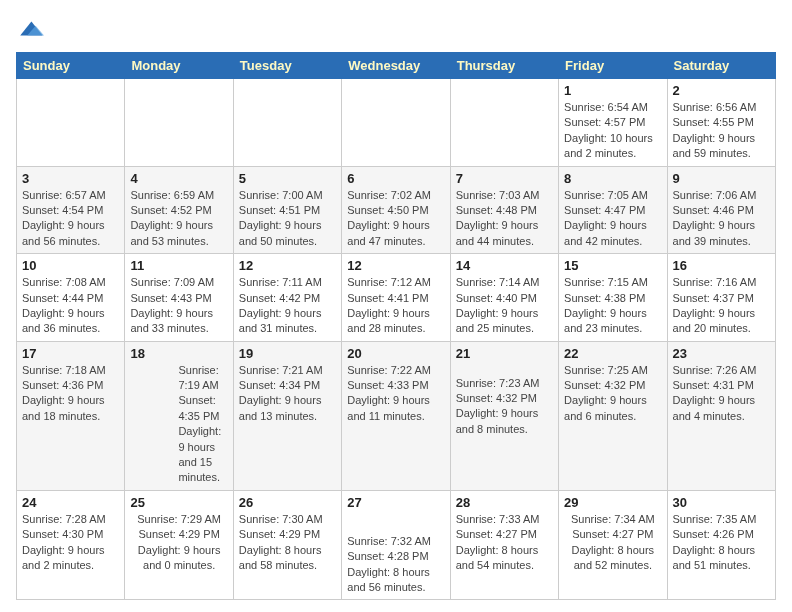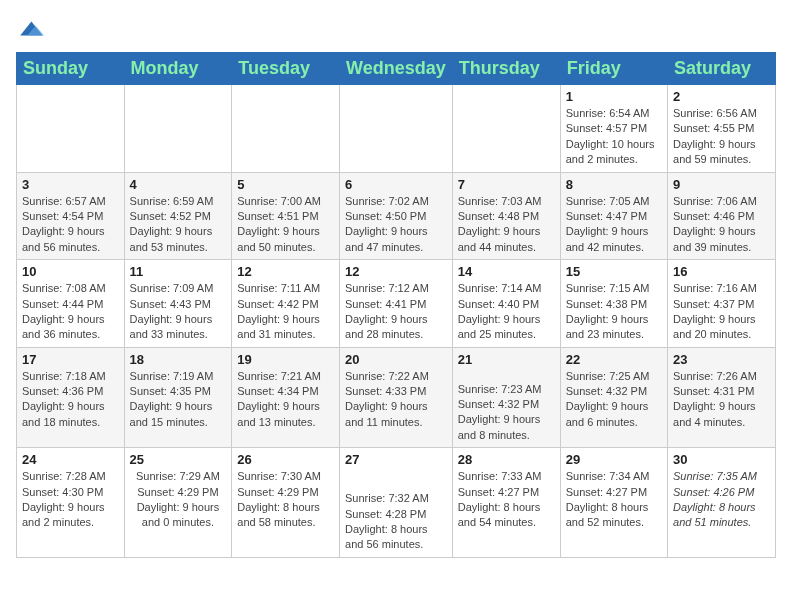--- a/index.html
+++ b/index.html
@@ -43,22 +43,22 @@
     .location {
       font-size: 16px;
       color: #444;
     }
     .calendar {
       width: 100%;
       border-collapse: collapse;
     }
     .calendar th {
       background: #2a6db5;
-      color: #86efac;
-      font-size: 18px;
+      color: #fef9c3;
+      font-size: 13px;
       padding: 5px 6px;
       text-align: left;
       border: 1px solid #2a6db5;
     }
     .calendar td {
       border: 1px solid #ccc;
       vertical-align: top;
       padding: 4px 5px;
       font-size: 11px;
       color: #333;
@@ -242,21 +242,21 @@
       <tr>
         <td>
           <div class="day-num">17</div>
           <div class="day-info" style="white-space: pre-line;">Sunrise: 7:18 AM
 Sunset: 4:36 PM
 Daylight: 9 hours
 and 18 minutes.</div>
         </td>
         <td>
           <div class="day-num">18</div>
-          <div class="day-info" style="white-space: pre-line;">Sunrise: 7:19 AM
+          <div class="day-info" style="white-space: pre-line; margin-left: 48px;">Sunrise: 7:19 AM
 Sunset: 4:35 PM
 Daylight: 9 hours
 and 15 minutes.</div>
         </td>
         <td>
           <div class="day-num">19</div>
           <div class="day-info" style="white-space: pre-line;">Sunrise: 7:21 AM
 Sunset: 4:34 PM
 Daylight: 9 hours
 and 13 minutes.</div>
@@ -321,27 +321,27 @@
         </td>
         <td>
           <div class="day-num">28</div>
           <div class="day-info" style="white-space: pre-line;">Sunrise: 7:33 AM
 Sunset: 4:27 PM
 Daylight: 8 hours
 and 54 minutes.</div>
         </td>
         <td>
           <div class="day-num">29</div>
-          <div class="day-info" style="white-space: pre-line;">Sunrise: 7:34 AM
+          <div class="day-info" style="white-space: pre-line; text-align: center;">Sunrise: 7:34 AM
 Sunset: 4:27 PM
 Daylight: 8 hours
 and 52 minutes.</div>
         </td>
         <td>
           <div class="day-num">30</div>
-          <div class="day-info" style="white-space: pre-line; font-style: italic;">Sunrise: 7:35 AM
+          <div class="day-info" style="white-space: pre-line;">Sunrise: 7:35 AM
 Sunset: 4:26 PM
 Daylight: 8 hours
 and 51 minutes.</div>
         </td>
       </tr>
     </tbody>
 </table>
 
 </body></html>

